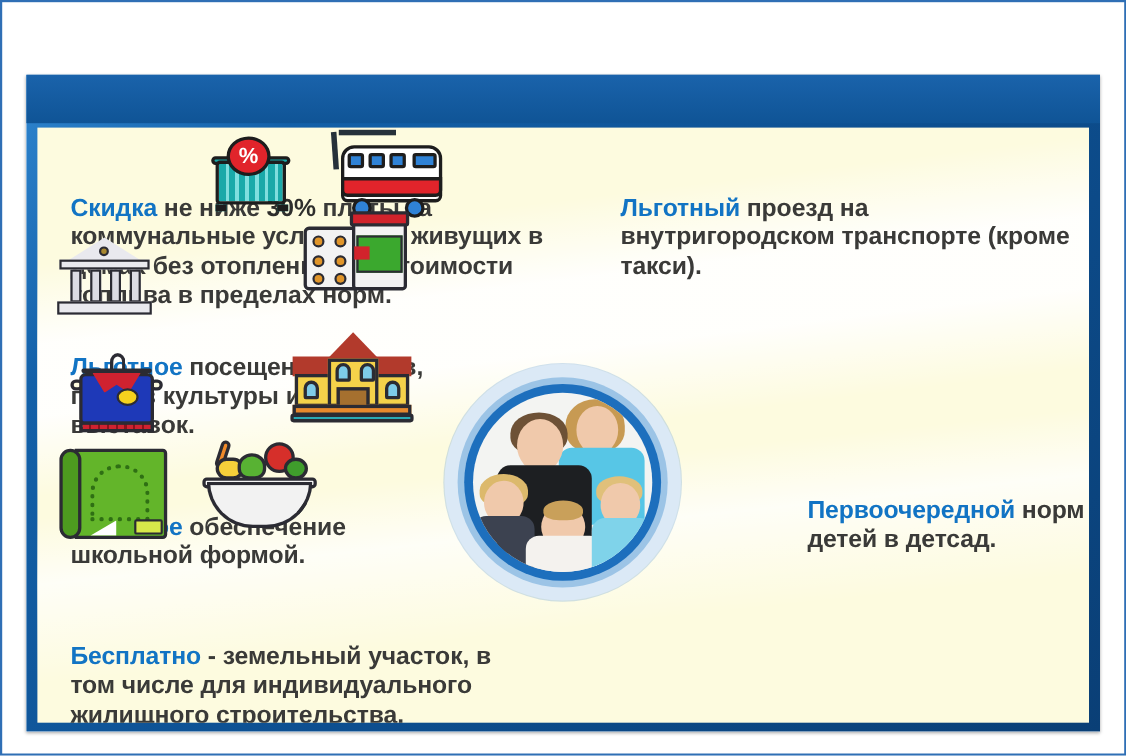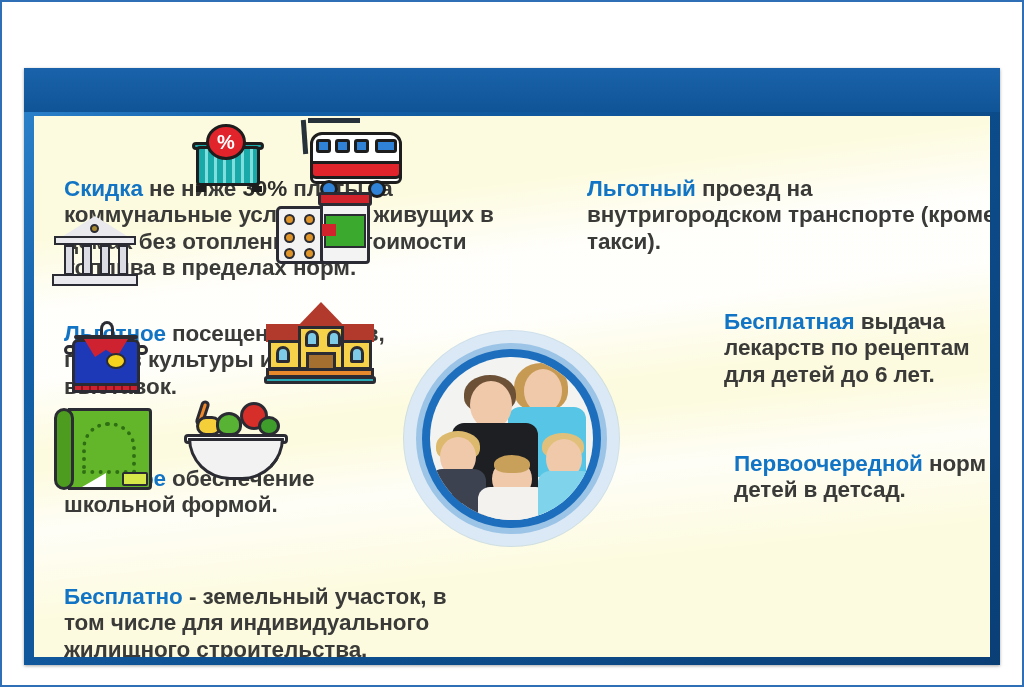--- a/index.html
+++ b/index.html
@@ -87,21 +87,21 @@
   }
   .tblock b.hl { color: #1274c4; font-weight: bold; }
   .tblock b.dk { color: #2e2e2c; font-weight: bold; }
   .tblock.right { text-align: left; }
 
   #blk-utility  { left: 30px;  top: 60px;  width: 460px; }
   #blk-culture  { left: 30px;  top: 205px; width: 330px; }
   #blk-uniform  { left: 30px;  top: 350px; width: 300px; }
   #blk-land     { left: 30px;  top: 468px; width: 390px; }
 
-  #blk-transport{ left: 553px; top: 60px;  width: 420px; }
+  #blk-transport{ left: 530px; top: 60px;  width: 420px; }
   #blk-medicine { left: 690px; top: 193px; width: 270px; }
   #blk-kinder   { left: 700px; top: 335px; width: 258px; }
   #blk-meals    { left: 600px; top: 448px; width: 360px; }
 
   
   #family-circle {
     position: absolute;
     left: 370px; top: 215px;
     width: 215px; height: 215px;
     border-radius: 50%;
@@ -256,23 +256,20 @@
       </div>
 
       <div class="tblock" id="blk-land">
         <b class="hl">Бесплатно</b><span> - земельный участок, в том числе для индивидуального жилищного строительства.</span>
       </div>
 
       <div class="tblock right" id="blk-transport">
         <b class="hl">Льготный</b><span> проезд на внутригородском транспорте (кроме такси).</span>
       </div>
 
-      <div class="tblock right" id="blk-medicine">
-        <b class="hl">Бесплатная</b><span> выдача лекарств по рецептам для детей до 6 лет.</span>
-      </div>
 
       <div class="tblock right" id="blk-kinder">
         <b class="hl">Первоочередной</b><span> норм детей в детсад.</span>
       </div>
 
 
       <div id="family-circle">
         <div class="ring2"></div>
         <div class="ring3"></div>
         <div class="photo">

